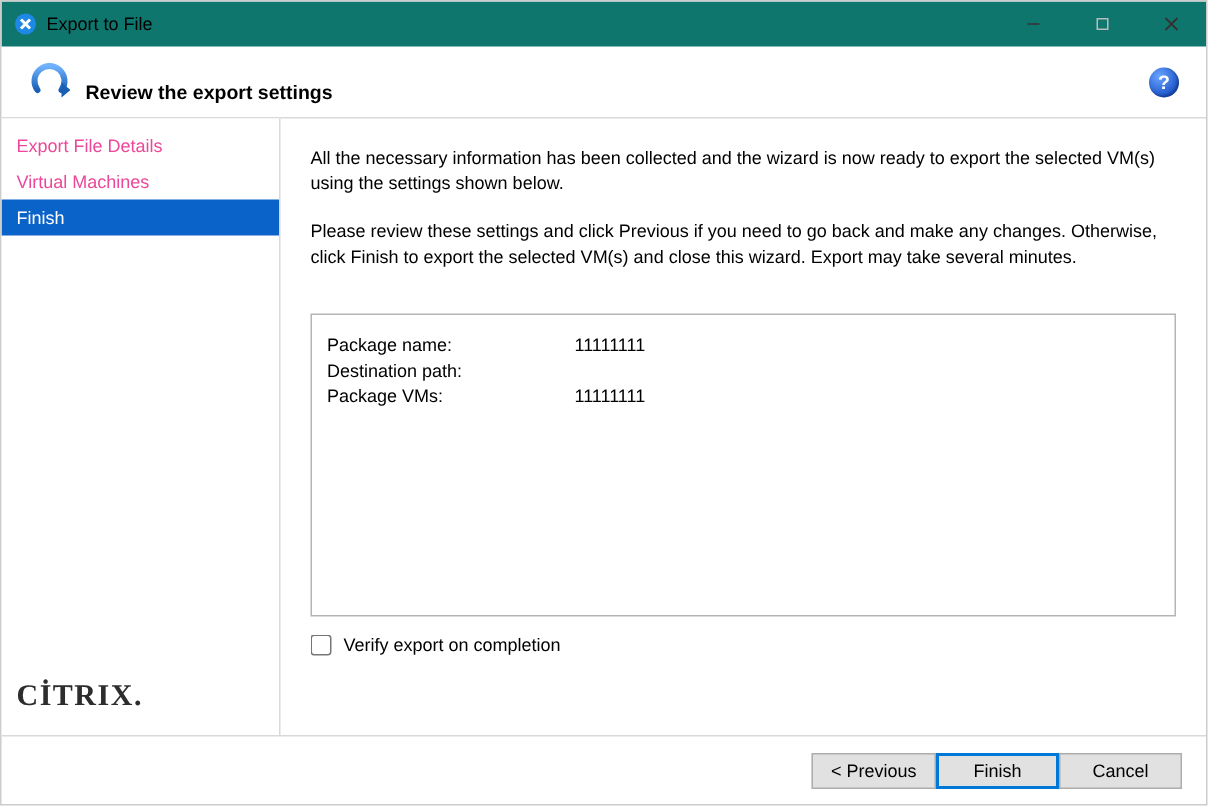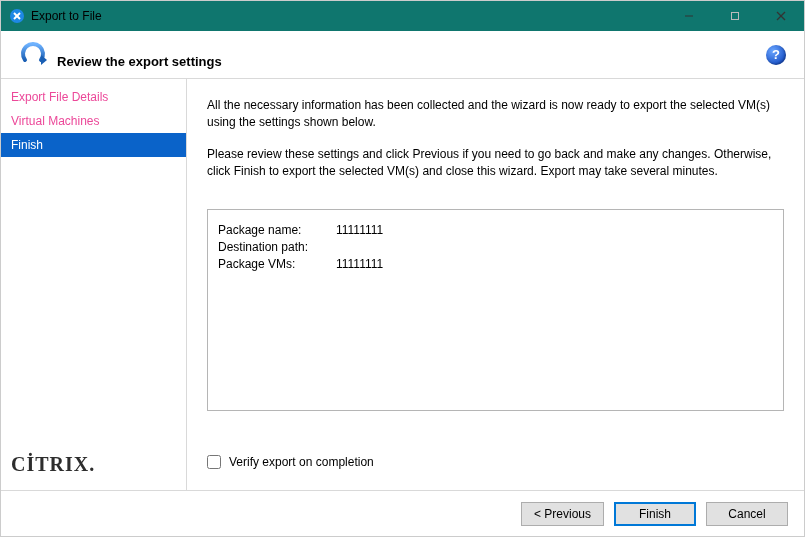--- a/index.html
+++ b/index.html
@@ -99,38 +99,37 @@
   }
   .intro { line-height: 1.45; margin-bottom: 14px; }
   .intro p { margin: 0 0 14px 0; }
 
   .settings-box {
     border: 1px solid #b5b5b5;
     padding: 10px 10px;
     flex: 0 0 auto;
     height: 202px;
   }
-  .kv-row { display: flex; margin: 3px 0; }
+  .kv-row { display: flex; margin: 3px 0; gap: 47px; }
   .kv-label { width: 118px; }
   .kv-value { flex: 1; }
 
   .verify-row {
-    margin-top: 44px;
+    margin-top: 12px;
     display: flex; align-items: center;
   }
   .verify-row input[type=checkbox] {
     width: 14px; height: 14px; margin: 0 8px 0 0;
   }
 
   
   .footer {
     height: 46px;
     border-top: 1px solid #d9d9d9;
     display: flex; align-items: center; justify-content: flex-end;
-    gap: 10px;
     padding: 0 16px;
   }
   .btn {
     min-width: 82px; height: 24px;
     padding: 0 12px;
     background: #e1e1e1;
     border: 1px solid #adadad;
     font-size: 12px;
     font-family: inherit;
     cursor: pointer;

